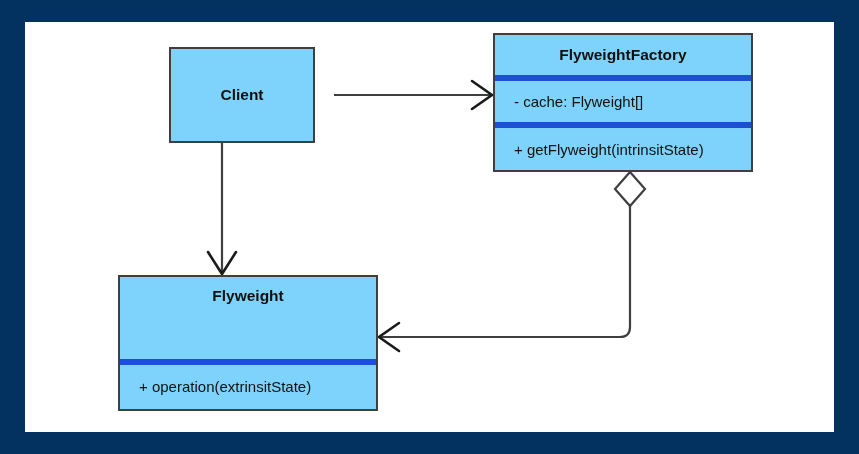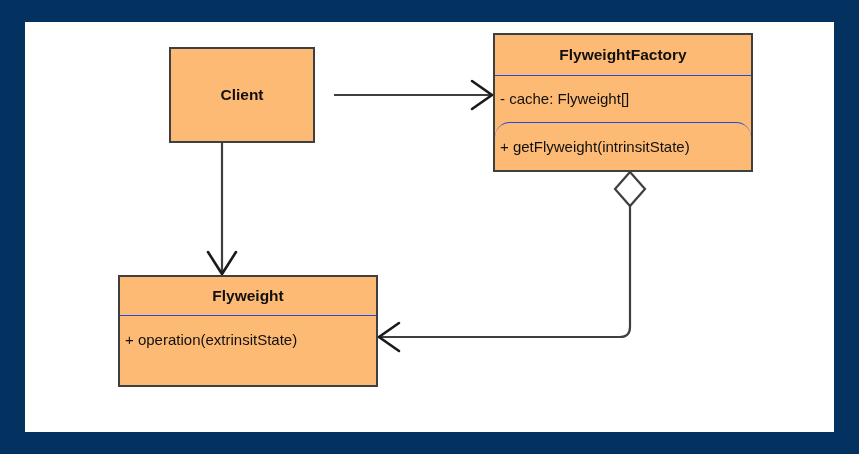--- a/index.html
+++ b/index.html
@@ -43,67 +43,67 @@
     left: 0;
     top: 0;
     width: 859px;
     height: 454px;
     pointer-events: none;
   }
 
   
   .uml-class {
     position: absolute;
-    background: #fdba74;
+    background: #7dd3fc;
     border: 2px solid #3f3f3f;
     box-sizing: border-box;
     display: flex;
     flex-direction: column;
   }
   .uml-compartment {
     box-sizing: border-box;
     display: flex;
     align-items: center;
     color: #12100e;
     font-size: 15px;
     line-height: 1.15;
   }
   .uml-compartment.name-row {
     justify-content: center;
     font-weight: bold;
     font-size: 15.5px;
   }
   .uml-compartment.member-row {
     justify-content: flex-start;
-    padding-left: 5px;
-    border-top: 1px solid #1d4ed8;
+    padding-left: 19px;
+    border-top: 6px solid #1d4ed8;
   }
   .uml-class.plain .uml-compartment.name-row {
     height: 100%;
   }
 
   
   #class-client {
     left: 169px; top: 47px; width: 146px; height: 96px;
   }
   #class-client .name-row { flex: 1 1 auto; }
 
   #class-flyweightfactory {
     left: 493px; top: 33px; width: 260px; height: 139px;
   }
   #class-flyweightfactory .r1 { height: 41px; }
   #class-flyweightfactory .r2 { height: 49px; }
-  #class-flyweightfactory .r3 { height: 49px; border-radius: 15px; }
+  #class-flyweightfactory .r3 { height: 49px; }
 
   #class-flyweight {
-    left: 118px; top: 275px; width: 260px; height: 112px;
+    left: 118px; top: 275px; width: 260px; height: 136px;
   }
   #class-flyweight .r1 { height: 38px; }
   #class-flyweight .r2 { height: 49px; }
-  #class-flyweight .r3 { height: 49px; }
+  #class-flyweight .r3 { height: 49px; margin-top: 44px; }
 </style>
 </head>
 <body>
 
 <div id="canvas">
 
   <div id="frame-top"></div>
   <div id="frame-bottom"></div>
   <div id="frame-left"></div>
   <div id="frame-right"></div>

